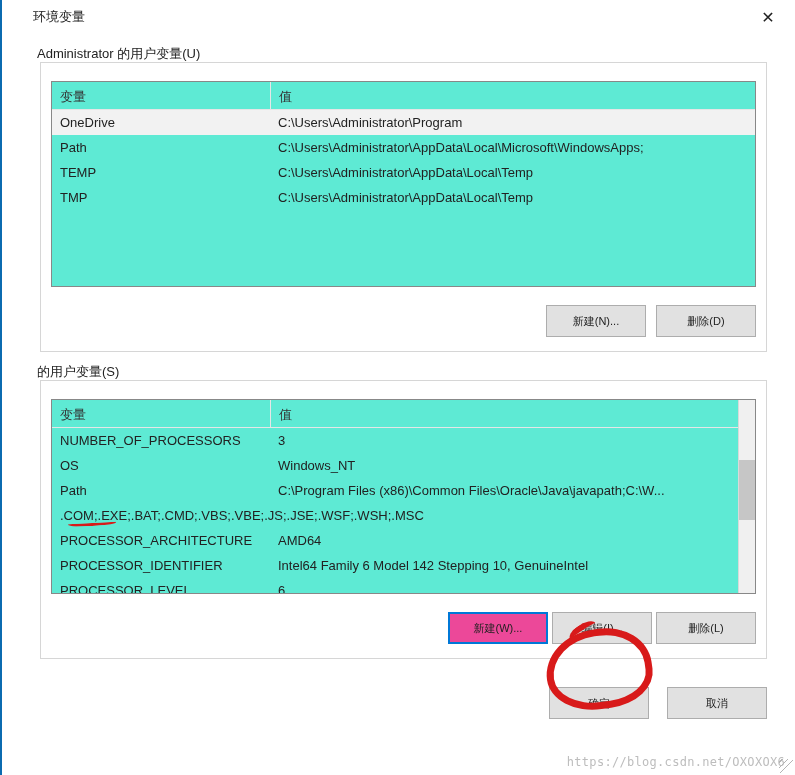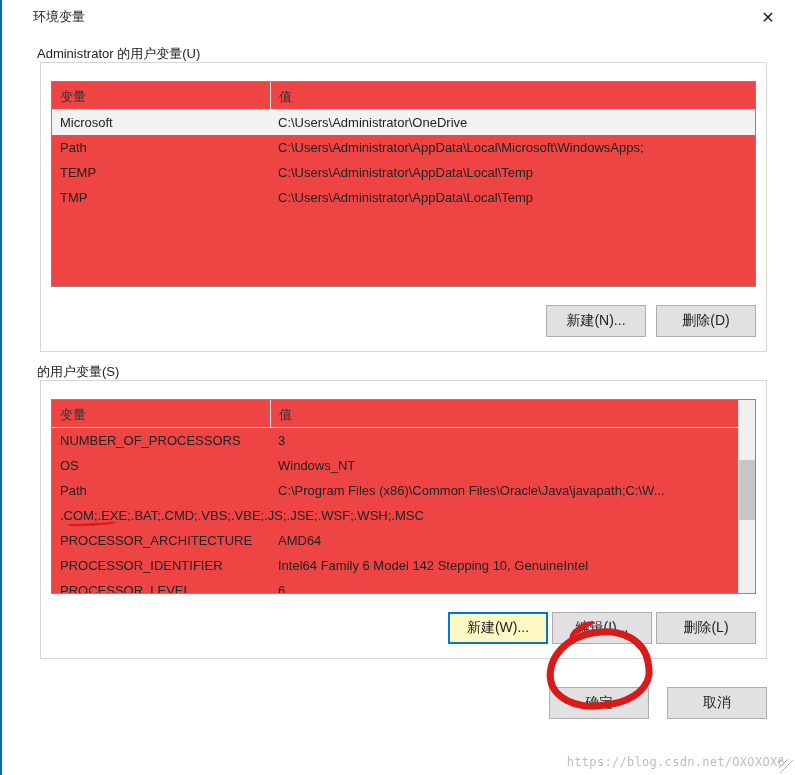--- a/index.html
+++ b/index.html
@@ -52,21 +52,21 @@
     color: #222;
     background: transparent;
     border: none;
   }
   
   fieldset.group { border-top: 1px solid #d6d6d6; }
 
   
   .listview {
     border: 1px solid #888;
-    background: #ef4444;
+    background: #5eead4;
     height: 206px;
     display: flex;
     position: relative;
   }
   .listview.tall { height: 195px; }
   .lv-inner { flex: 1 1 auto; overflow: hidden; }
   .lv-scroll {
     flex: 0 0 17px;
     background: #f0f0f0;
     border-left: 1px solid #d9d9d9;
@@ -114,26 +114,26 @@
     margin-top: 18px;
   }
   .btn-row.tight { gap: 4px; }
   button.win {
     height: 32px;
     min-width: 100px;
     padding: 0 16px;
     background: #e1e1e1;
     border: 1px solid #adadad;
     font-family: inherit;
-    font-size: 14px;
+    font-size: 11px;
     color: #222;
     cursor: pointer;
   }
   button.win.focus {
-    background: #fef9c3;
+    background: #ec4899;
     border: 2px solid #0078d7;
     padding: 0 15px;
   }
 
   
   .dialog-buttons {
     display: flex;
     justify-content: flex-end;
     gap: 18px;
     margin-top: 28px;
@@ -194,22 +194,22 @@
   <fieldset class="group">
     <legend>Administrator 的用户变量(U)</legend>
 
     <div class="listview">
       <div class="lv-inner">
         <div class="lv-header">
           <div class="col a">变量</div>
           <div class="col b">值</div>
         </div>
         <div class="lv-row selected">
-          <div class="cell a">Microsoft</div>
-          <div class="cell b">C:\Users\Administrator\OneDrive</div>
+          <div class="cell a">OneDrive</div>
+          <div class="cell b">C:\Users\Administrator\Program</div>
         </div>
         <div class="lv-row">
           <div class="cell a">Path</div>
           <div class="cell b">C:\Users\Administrator\AppData\Local\Microsoft\WindowsApps;</div>
         </div>
         <div class="lv-row">
           <div class="cell a">TEMP</div>
           <div class="cell b">C:\Users\Administrator\AppData\Local\Temp</div>
         </div>
         <div class="lv-row">

